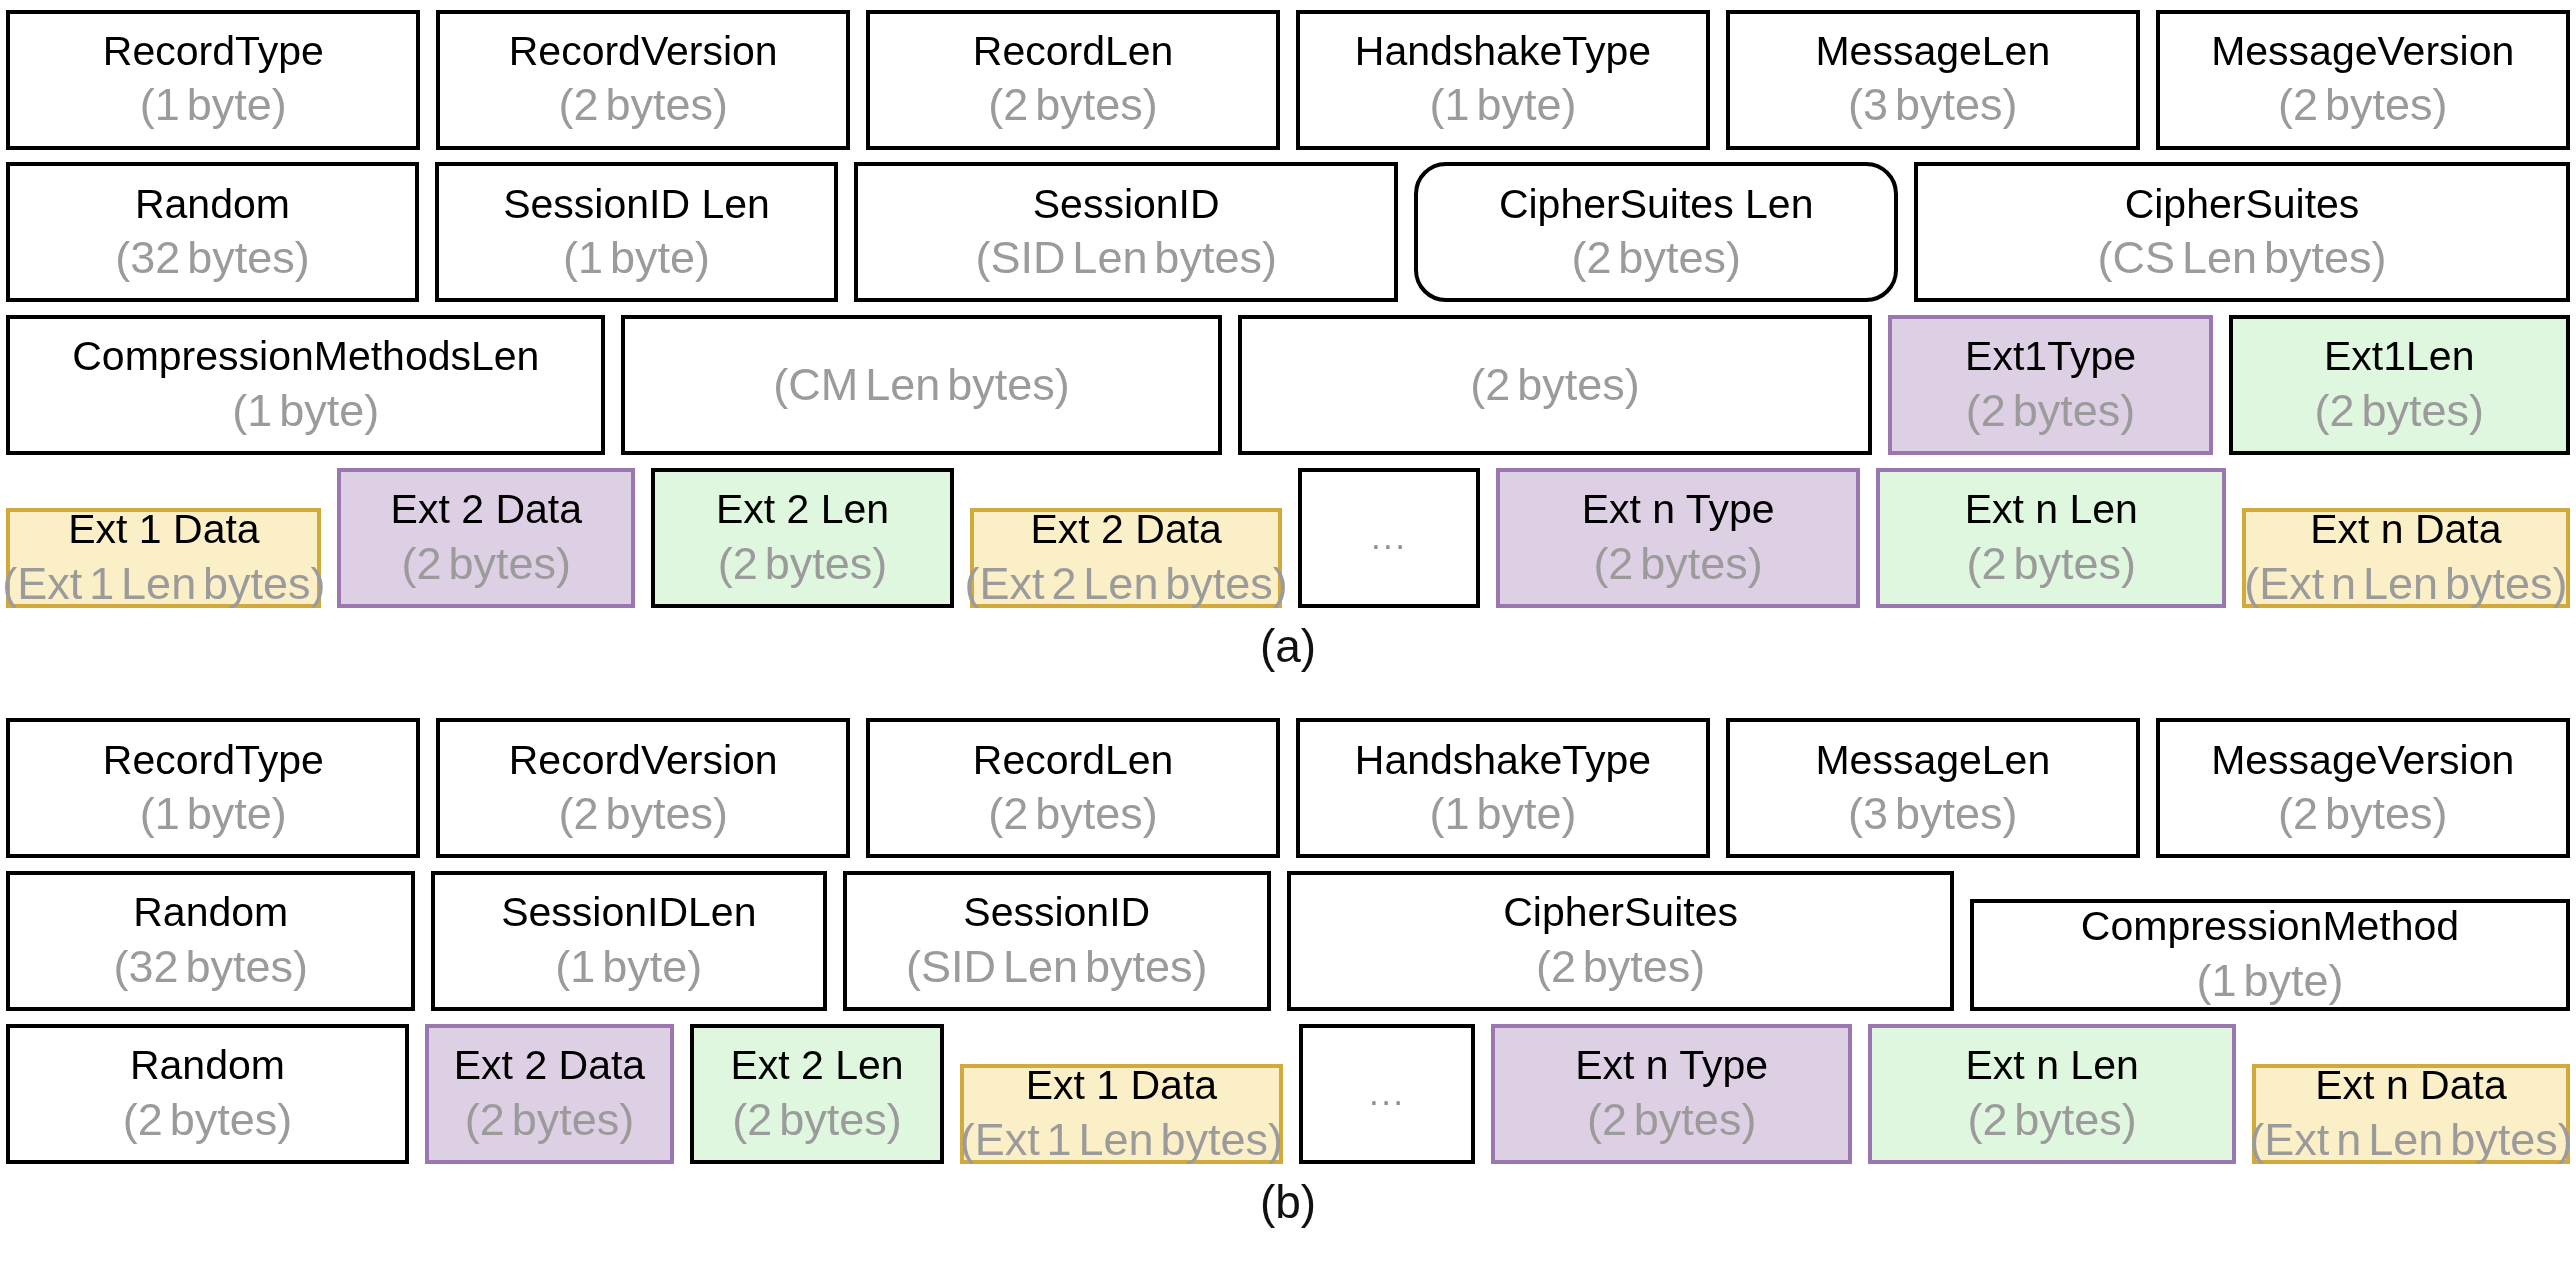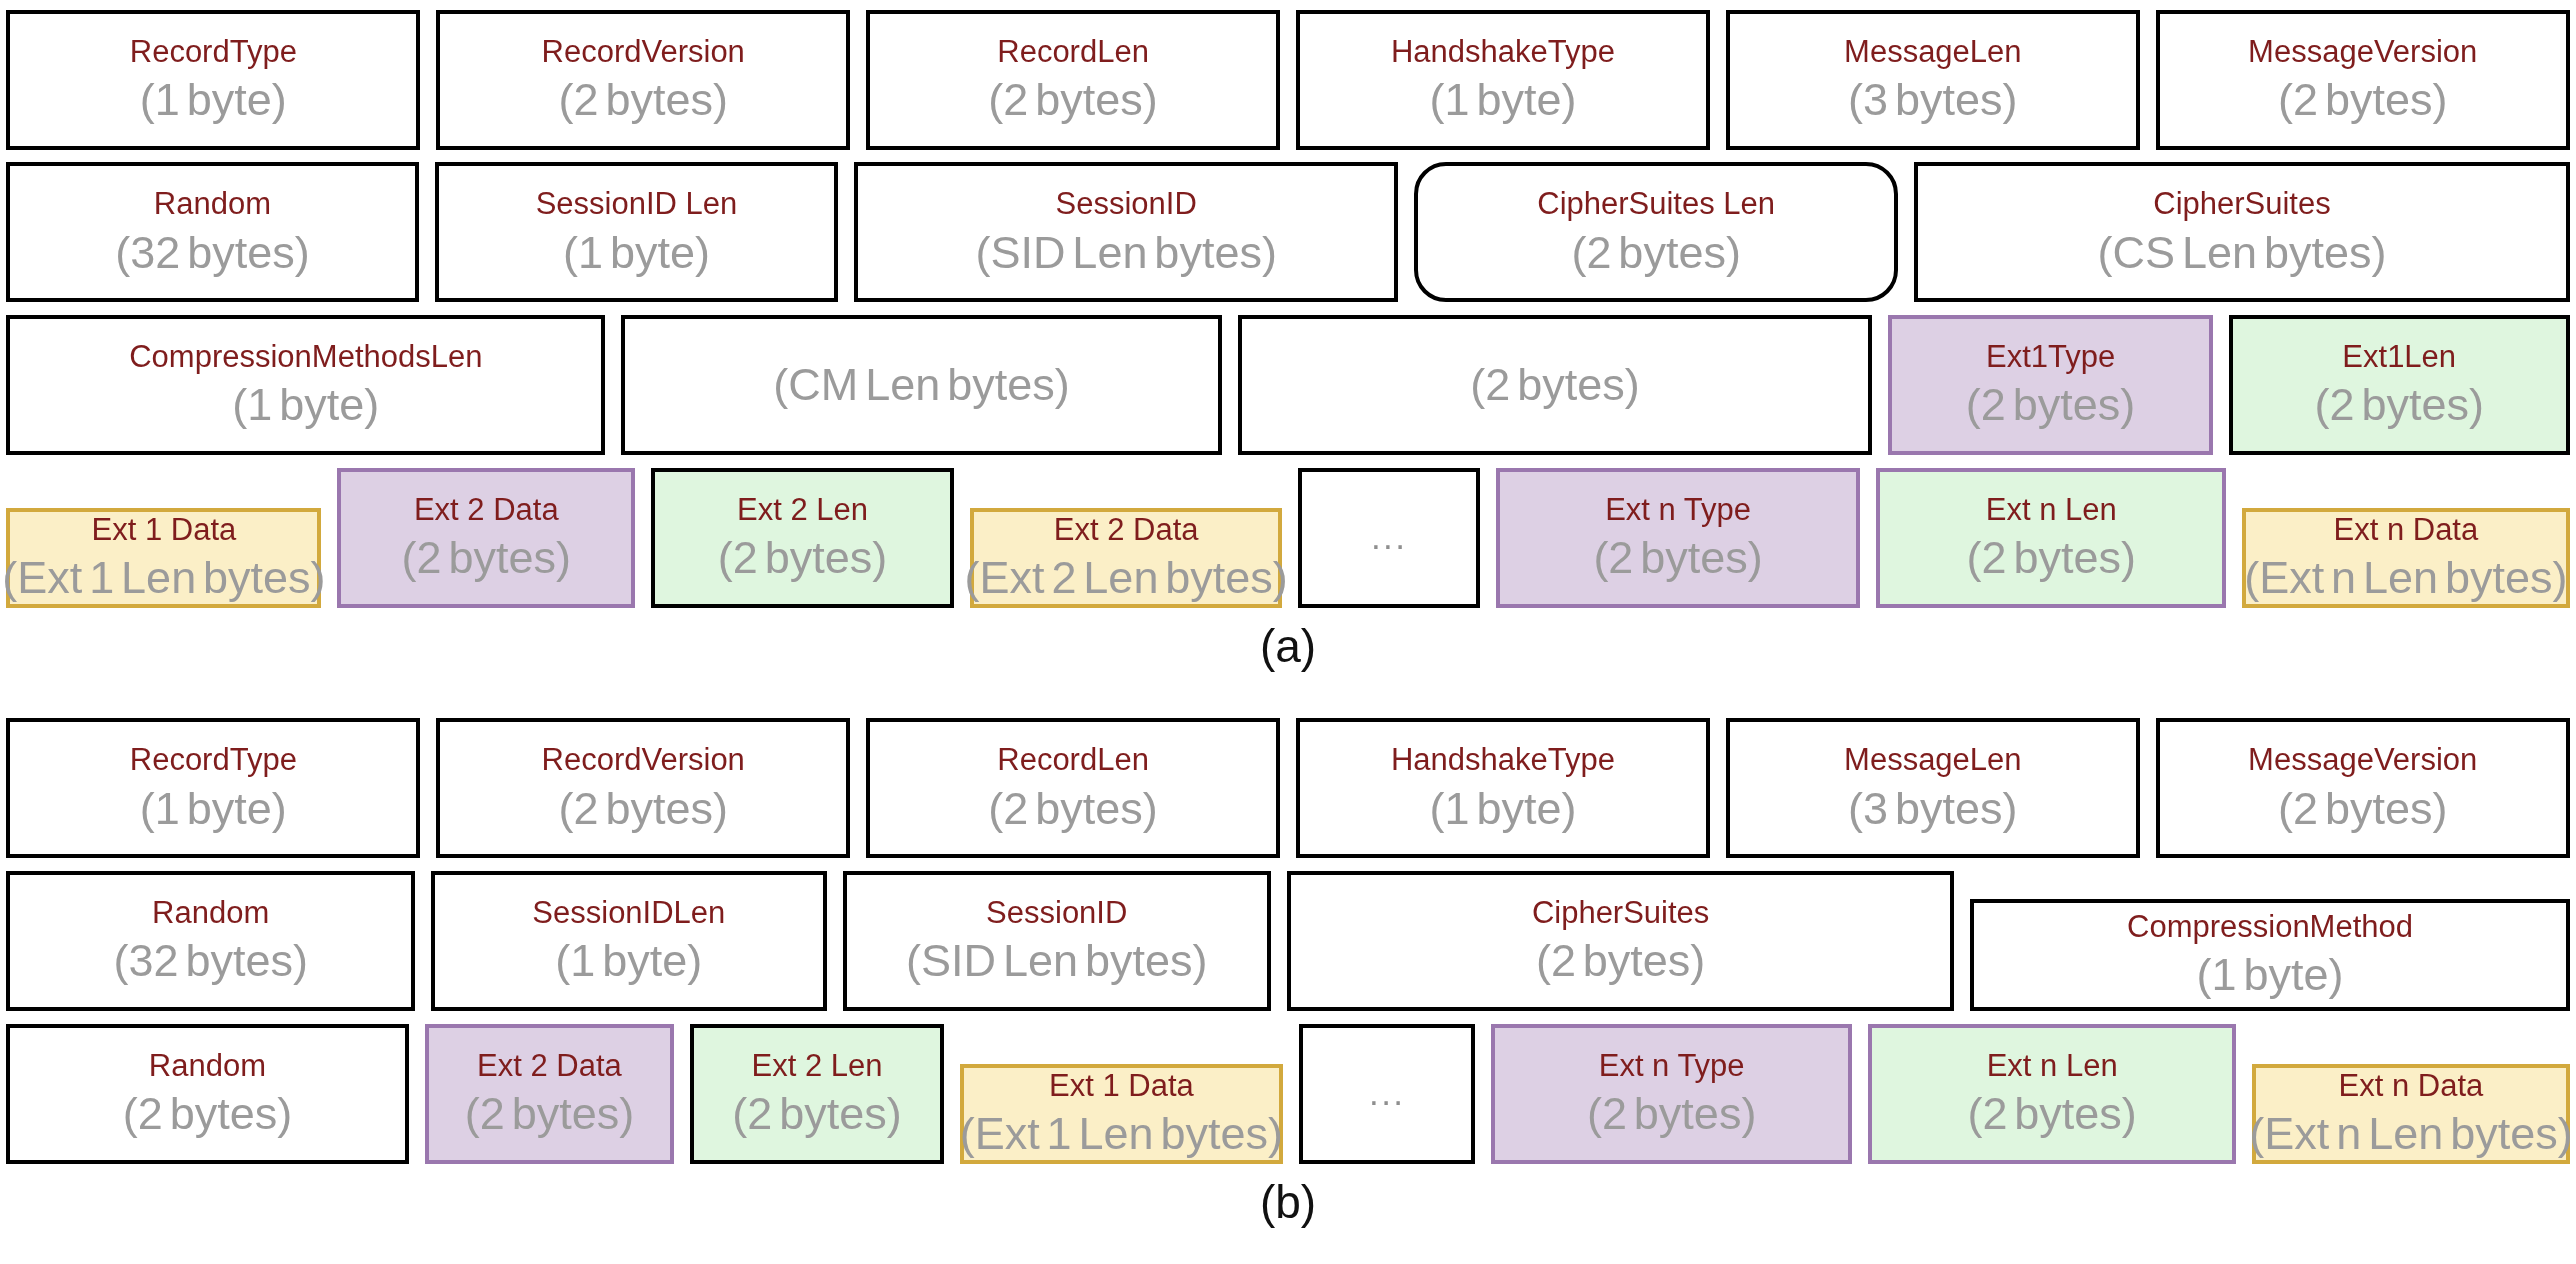--- a/index.html
+++ b/index.html
@@ -38,23 +38,23 @@
     border: 4.8px solid #000000;
   }
   .fill-white  { background: #ffffff; }
   .fill-purple { background: var(--purple-fill, #ddd0e4); }
   .fill-green  { background: var(--green-fill, #dff6df); }
   .fill-yellow { background: var(--yellow-fill, #fbefc7); margin-top: 40px; }
   .border-black  { border-color: var(--black-border, #000000); }
   .border-purple { border-color: var(--purple-border, #9a77ae); }
   .border-gold   { border-color: var(--yellow-border, #d2a93d); }
   .field-name {
-    font-size: 31px;
+    font-size: 41px;
     line-height: 1.1;
-    color: #7f1d1d;
+    color: #000000;
     white-space: nowrap;
     text-align: right;
   }
   .field-size {
     font-size: 45px;
     line-height: 1.1;
     color: var(--sub-text, #9b9b9b);
     white-space: nowrap;
     word-spacing: -5.6px;
   }

